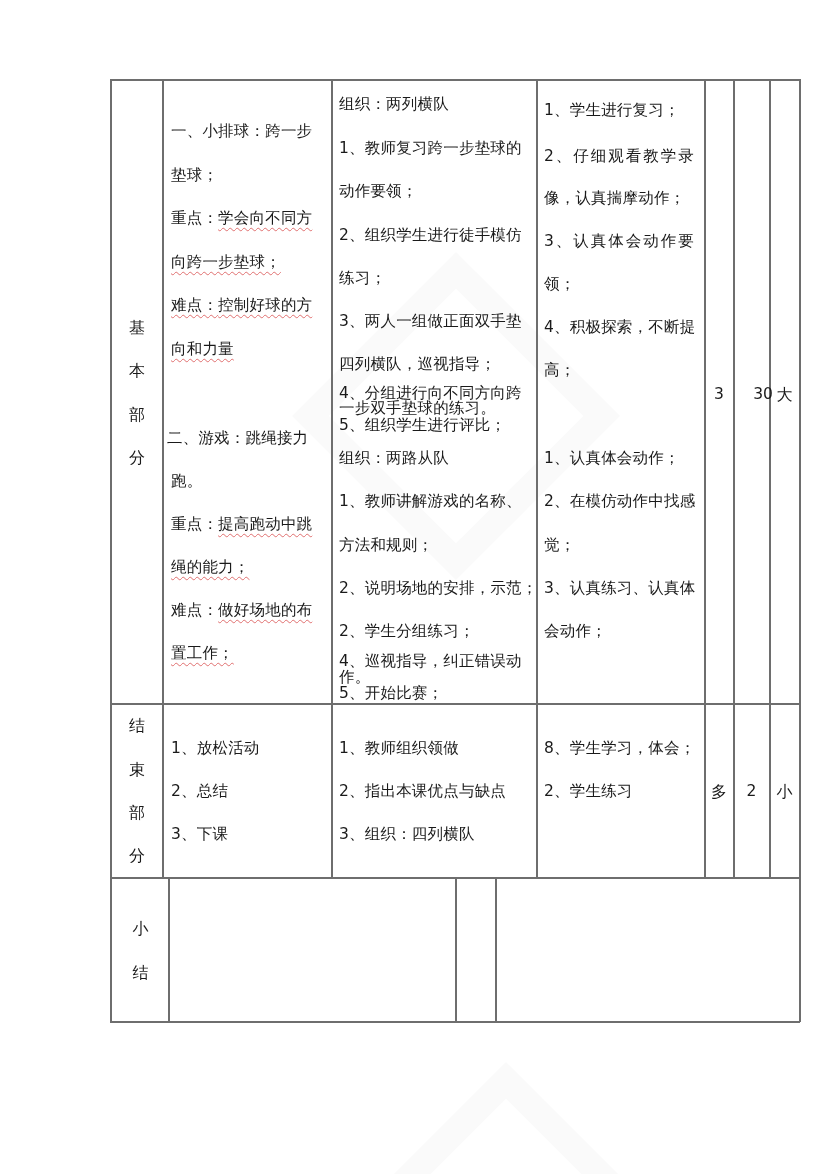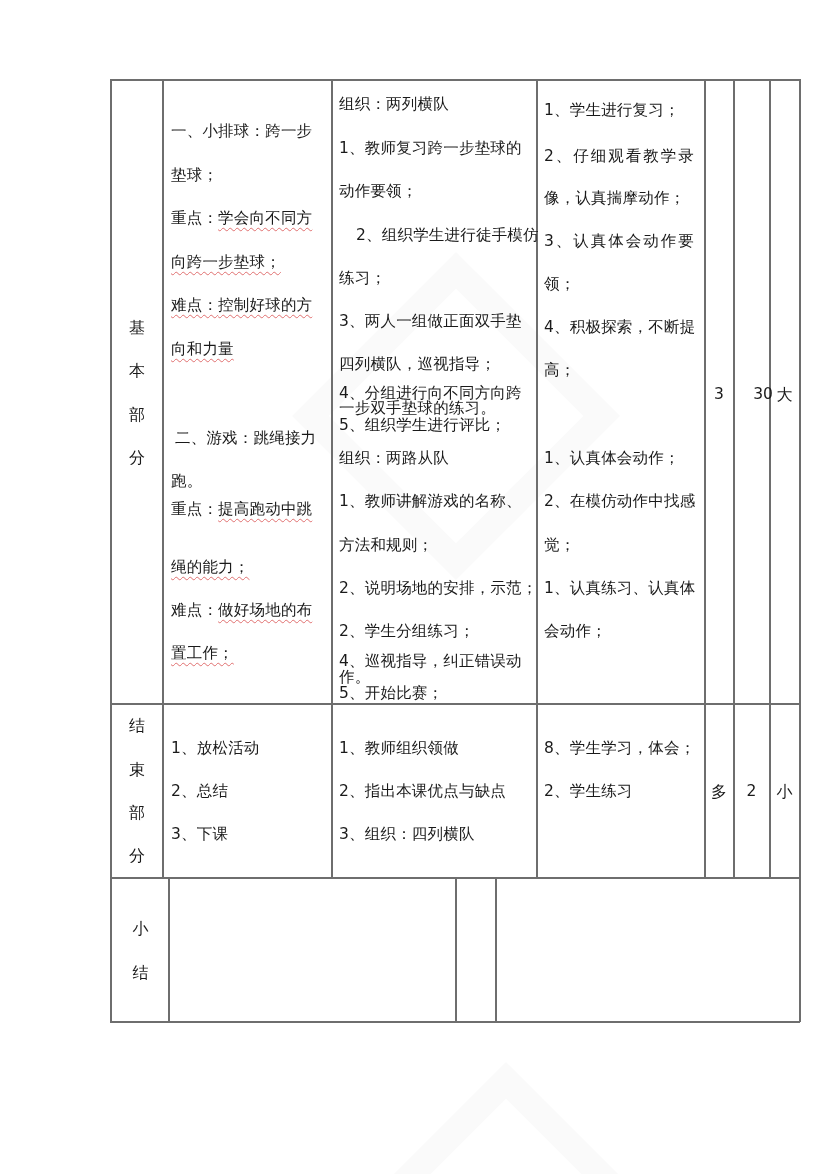--- a/index.html
+++ b/index.html
@@ -51,33 +51,33 @@
     <div class="vert" style="left:111px;top:448px;">分</div>
 
     <div>
       <div class="txt" style="left:171px;top:122px;">一、小排球：跨一步</div>
       <div class="txt" style="left:171px;top:166px;">垫球；</div>
       <div class="txt" style="left:171px;top:209px;"><span>重点：</span><span class="wavy">学会向不同方</span></div>
       <div class="txt wavy" style="left:171px;top:253px;">向跨一步垫球；</div>
       <div class="txt" style="left:171px;top:296px;"><span class="wavy">难点：</span><span class="wavy">控制好球的方</span></div>
       <div class="txt wavy" style="left:171px;top:340px;">向和力量</div>
 
-      <div class="txt" style="left:175px;top:429px;">二、游戏：跳绳接力</div>
+      <div class="txt" style="left:167px;top:429px;">二、游戏：跳绳接力</div>
       <div class="txt" style="left:171px;top:472px;">跑。</div>
-      <div class="txt" style="left:171px;top:500px;"><span>重点：</span><span class="wavy">提高跑动中跳</span></div>
+      <div class="txt" style="left:171px;top:515px;"><span>重点：</span><span class="wavy">提高跑动中跳</span></div>
       <div class="txt wavy" style="left:171px;top:558px;">绳的能力；</div>
       <div class="txt" style="left:171px;top:601px;"><span>难点：</span><span class="wavy">做好场地的布</span></div>
       <div class="txt wavy" style="left:171px;top:644px;">置工作；</div>
     </div>
 
     <div>
       <div class="txt" style="left:339px;top:95px;">组织：两列横队</div>
       <div class="txt" style="left:339px;top:139px;">1、教师复习跨一步垫球的</div>
       <div class="txt" style="left:339px;top:182px;">动作要领；</div>
-      <div class="txt" style="left:356px;top:226px;">2、组织学生进行徒手模仿</div>
+      <div class="txt" style="left:339px;top:226px;">2、组织学生进行徒手模仿</div>
       <div class="txt" style="left:339px;top:269px;">练习；</div>
       <div class="txt" style="left:339px;top:312px;">3、两人一组做正面双手垫</div>
       <div class="txt" style="left:339px;top:355px;">四列横队，巡视指导；</div>
       <div class="txt" style="left:339px;top:384px;">4、分组进行向不同方向跨</div>
       <div class="txt" style="left:339px;top:399px;">一步双手垫球的练习。</div>
       <div class="txt" style="left:339px;top:416px;">5、组织学生进行评比；</div>
       <div class="txt" style="left:339px;top:449px;">组织：两路从队</div>
       <div class="txt" style="left:339px;top:492px;">1、教师讲解游戏的名称、</div>
       <div class="txt" style="left:339px;top:536px;">方法和规则；</div>
       <div class="txt" style="left:339px;top:579px;">2、说明场地的安排，示范；</div>
@@ -91,21 +91,21 @@
       <div class="txt" style="left:544px;top:101px;">1、学生进行复习；</div>
       <div class="txt" style="left:544px;top:147px;letter-spacing:2px;">2、仔细观看教学录</div>
       <div class="txt" style="left:544px;top:189px;">像，认真揣摩动作；</div>
       <div class="txt" style="left:544px;top:232px;letter-spacing:2px;">3、认真体会动作要</div>
       <div class="txt" style="left:544px;top:275px;">领；</div>
       <div class="txt" style="left:544px;top:318px;">4、积极探索，不断提</div>
       <div class="txt" style="left:544px;top:361px;">高；</div>
       <div class="txt" style="left:544px;top:449px;">1、认真体会动作；</div>
       <div class="txt" style="left:544px;top:492px;">2、在模仿动作中找感</div>
       <div class="txt" style="left:544px;top:536px;">觉；</div>
-      <div class="txt" style="left:544px;top:579px;">1、认真练习、认真体</div>
+      <div class="txt" style="left:544px;top:579px;">3、认真练习、认真体</div>
       <div class="txt" style="left:544px;top:622px;">会动作；</div>
     </div>
 
     <div class="center" style="left:705px;width:28px;top:385px;">3</div>
     <div class="center" style="left:734px;width:58px;top:385px;">30</div>
     <div class="center" style="left:770px;width:29px;top:385px;font-size:16px;">大</div>
   </div>
 
   <div>
     <div class="vert" style="left:111px;top:716px;">结</div>

